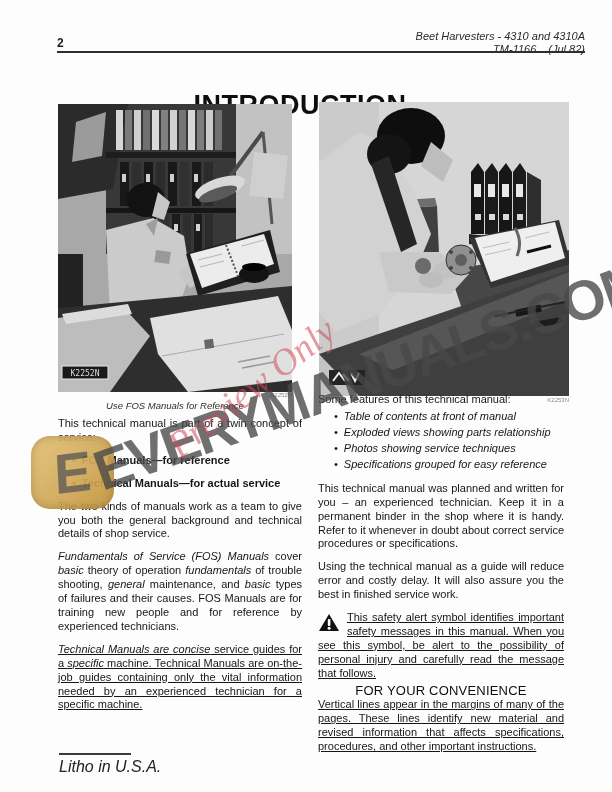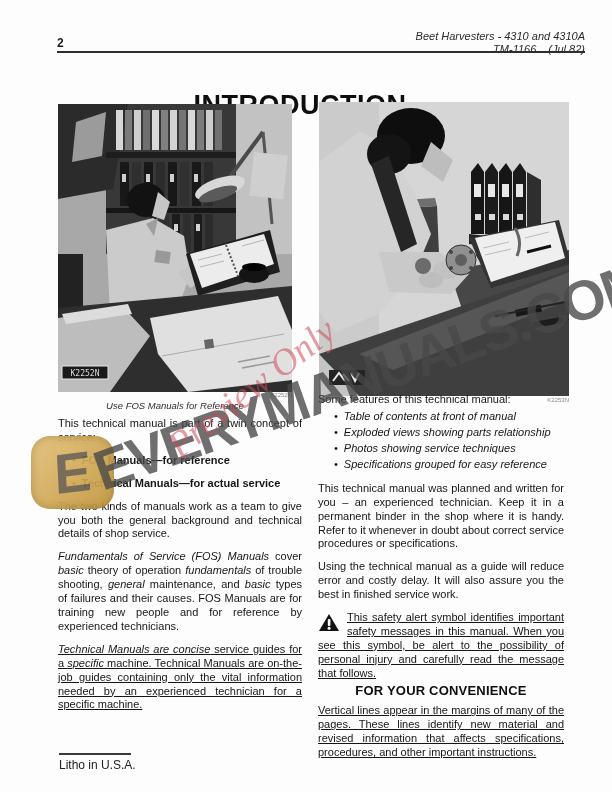--- a/index.html
+++ b/index.html
@@ -37,25 +37,25 @@
   .col p{margin:0 0 9px 0;}
   .col p:last-child{margin-bottom:0;text-decoration:underline;}
   .it{font-style:italic;}
   .bullets-bold{margin:2px 0 9px 0;}
   .bullets-bold .b-item{font-weight:bold;margin:0 0 9px 14px;text-align:left;}
   .b-item::before,.f-item::before{content:"\2022";margin-right:6px;}
   .features{margin:1px 0 10px 0;}
   .features .f-item{font-style:italic;margin:0 0 2.5px 16px;text-align:left;line-height:13.6px;}
   .safety p{overflow:visible;}
   .safety-icon{float:left;margin:2px 7px 1px 0;}
-  .conv-head{font-size:13px;font-weight:bold;text-align:center;margin:3px 0 7px 0;
+  .conv-head{font-size:13px;font-weight:normal;text-align:center;margin:3px 0 1px 0;
     letter-spacing:.2px;color:#0e0e0e;}
   
   .litho-rule{position:absolute;left:59px;top:753px;width:72px;height:1.5px;background:#3a3a3a;}
-  .litho{position:absolute;left:59px;top:758px;font-size:12px;color:#222;}
+  .litho{position:absolute;left:59px;top:758px;font-style:italic;font-size:16px;color:#222;}
   
   .wm{position:absolute;pointer-events:none;white-space:nowrap;}
   .wm-logo{
     left:31px;top:436px;width:83px;height:73px;border-radius:19px;
     background:linear-gradient(135deg,var(--logo-gold-light,#e3c27a),var(--logo-gold-dark,#c2953c));
     opacity:.93;z-index:30;box-shadow:inset 0 0 10px rgba(120,85,20,.45);
     display:flex;align-items:center;justify-content:center;
   }
   .wm-logo .glyph{
     font-family:"Liberation Sans",sans-serif;font-weight:bold;font-size:56px;

